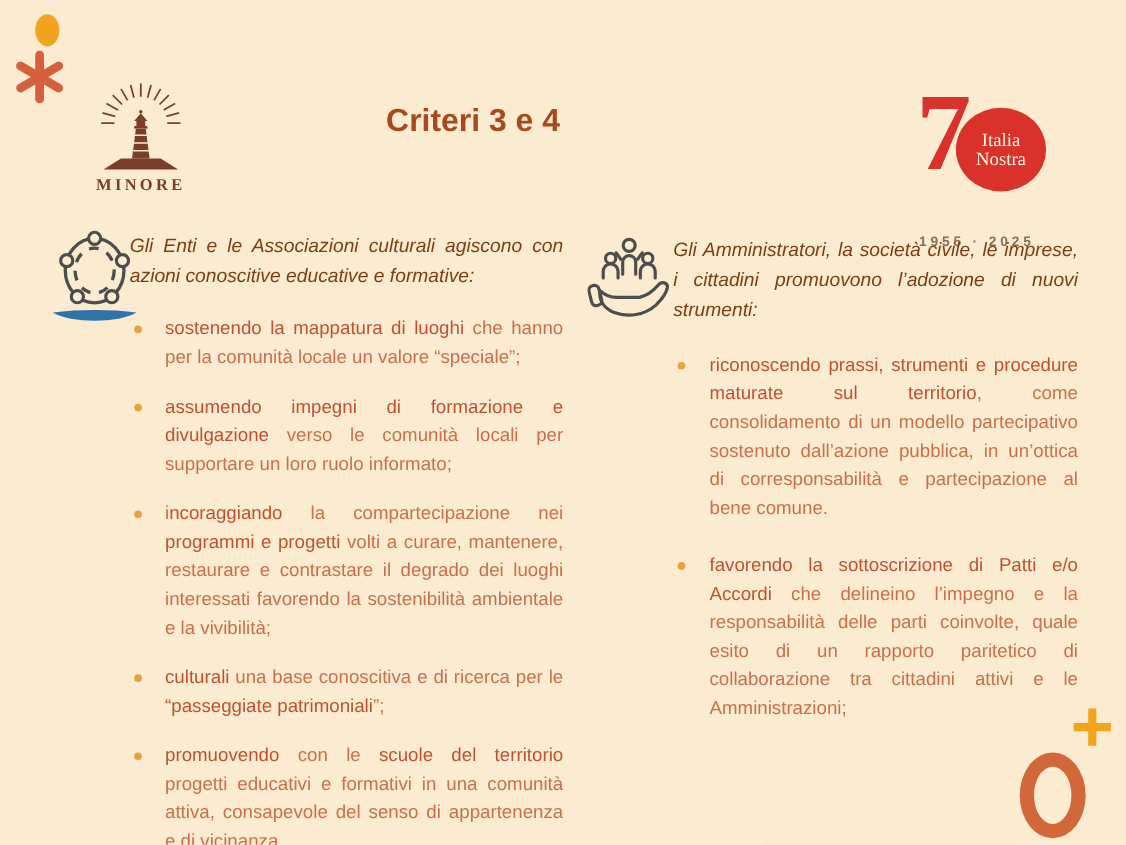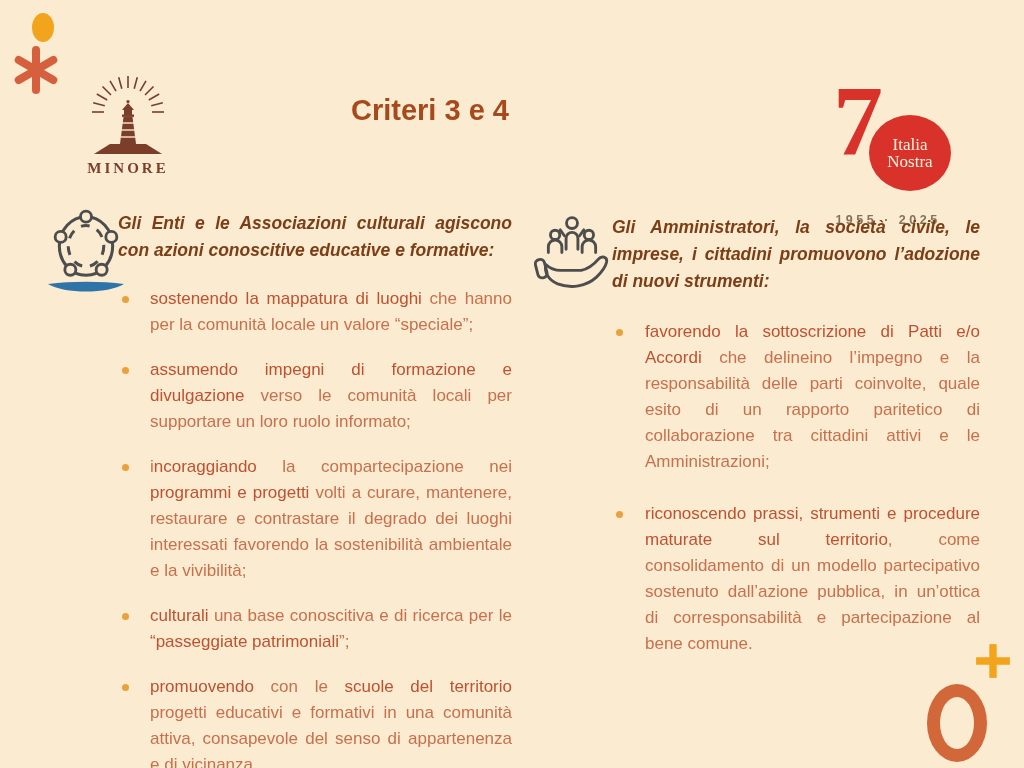--- a/index.html
+++ b/index.html
@@ -13,33 +13,33 @@
   
   .dot-deco{position:absolute;left:32px;top:13px;width:22px;height:29px;border-radius:50%;background:#F2A41C;}
   .asterisk-deco{position:absolute;left:14px;top:46px;}
   .plus-deco{position:absolute;left:974px;top:642px;}
   .ring-deco{position:absolute;left:927px;top:684px;width:34px;height:52px;border:13px solid #D2673A;border-radius:50%;}
   
   .minore-logo{position:absolute;left:72px;top:70px;width:112px;text-align:center;}
   .minore-label{font-weight:bold;font-size:15px;letter-spacing:3px;color:#7B3E2A;margin-top:-2px;font-family:Liberation Serif, serif;}
   .in-logo{position:absolute;left:833px;top:93px;width:130px;height:100px;}
   .in-seven{position:absolute;left:0;top:-22px;font-size:100px;line-height:1;font-weight:bold;color:#D8322B;font-family:"Liberation Serif",serif;}
-  .in-ellipse{position:absolute;left:36px;top:22px;width:82px;height:76px;border-radius:50%;background:#D8322B;
+  .in-ellipse{position:absolute;left:36px;top:5px;width:82px;height:76px;border-radius:50%;background:#D8322B;
     display:flex;flex-direction:column;align-items:center;justify-content:center;color:#FBF3DE;
     font-family:"Liberation Serif",serif;font-size:17px;line-height:17px;}
   .in-years{position:absolute;left:0px;top:86px;width:110px;text-align:center;font-family:Liberation Sans, sans-serif;
     font-size:12.5px;font-weight:bold;letter-spacing:3.5px;color:#85715A;white-space:nowrap;margin-top:34px;}
   
   .title{position:absolute;left:0;top:94px;width:860px;text-align:center;
     font-size:29px;font-weight:bold;color:#A6491D;}
   
   .col{position:absolute;}
   .col-left{left:118px;top:210px;width:394px;}
   .col-right{left:612px;top:214px;width:368px;}
-  .col-heading{font-style:italic;font-weight:bold;color:#7C3E16;font-size:17.5px;line-height:27px;
+  .col-heading{font-style:italic;font-weight:normal;color:#7C3E16;font-size:17.5px;line-height:27px;
     text-align:justify;margin:0 0 22px 0;}
   .col-right .col-heading{margin-bottom:24px;}
   ul.bullets{list-style:none;margin:0;padding:0;}
   ul.bullets li{position:relative;padding-left:32px;margin-bottom:19px;}
   .col-right ul.bullets li{padding-left:33px;margin-bottom:26px;}
   .bdot{position:absolute;left:4px;top:10px;width:7px;height:7px;border-radius:50%;background:#E9A23B;}
   .btext{margin:0;text-align:justify;font-size:17px;line-height:26px;color:#C8704D;}
   .btext .b{font-weight:normal;color:#BE5130;}
   
   .people-circle{position:absolute;left:46px;top:206px;}
@@ -160,25 +160,25 @@
       <rect x="3" y="56" width="11" height="22" rx="5" transform="rotate(-14 8.5 67)"></rect>
       <path d="M14,62 C12,70 16,80 28,85 C44,91 62,88 74,77 C80,71 85,64 86,59 C87,53 80,51 76,56 C71,62 65,67 56,69 L32,69 C24,69 18,66 14,62 Z"></path>
     </g>
   </svg>
 
   <div class="col col-right">
     <p class="col-heading">Gli Amministratori, la società civile, le imprese, i cittadini promuovono l’adozione di nuovi strumenti:</p>
     <ul class="bullets">
       <li>
         <span class="bdot"></span>
-        <p class="btext"><span class="b">favorendo la sottoscrizione di Patti e/o Accordi</span><span> che delineino l’impegno e la responsabilità delle parti coinvolte, quale esito di un rapporto paritetico di collaborazione tra cittadini attivi e le Amministrazioni;</span></p>
+        <p class="btext"><span class="b">riconoscendo prassi, strumenti e procedure maturate sul territorio</span><span>, come consolidamento di un modello partecipativo sostenuto dall’azione pubblica, in un’ottica di corresponsabilità e partecipazione al bene comune.</span></p>
       </li>
       <li>
         <span class="bdot"></span>
-        <p class="btext"><span class="b">riconoscendo prassi, strumenti e procedure maturate sul territorio</span><span>, come consolidamento di un modello partecipativo sostenuto dall’azione pubblica, in un’ottica di corresponsabilità e partecipazione al bene comune.</span></p>
+        <p class="btext"><span class="b">favorendo la sottoscrizione di Patti e/o Accordi</span><span> che delineino l’impegno e la responsabilità delle parti coinvolte, quale esito di un rapporto paritetico di collaborazione tra cittadini attivi e le Amministrazioni;</span></p>
       </li>
     </ul>
   </div>
 
   <svg class="plus-deco" width="38" height="38" viewBox="0 0 36 36">
     <g stroke="#F2A41C" stroke-width="7">
       <line x1="18" y1="2" x2="18" y2="34"></line>
       <line x1="2" y1="18" x2="34" y2="18"></line>
     </g>
   </svg>

